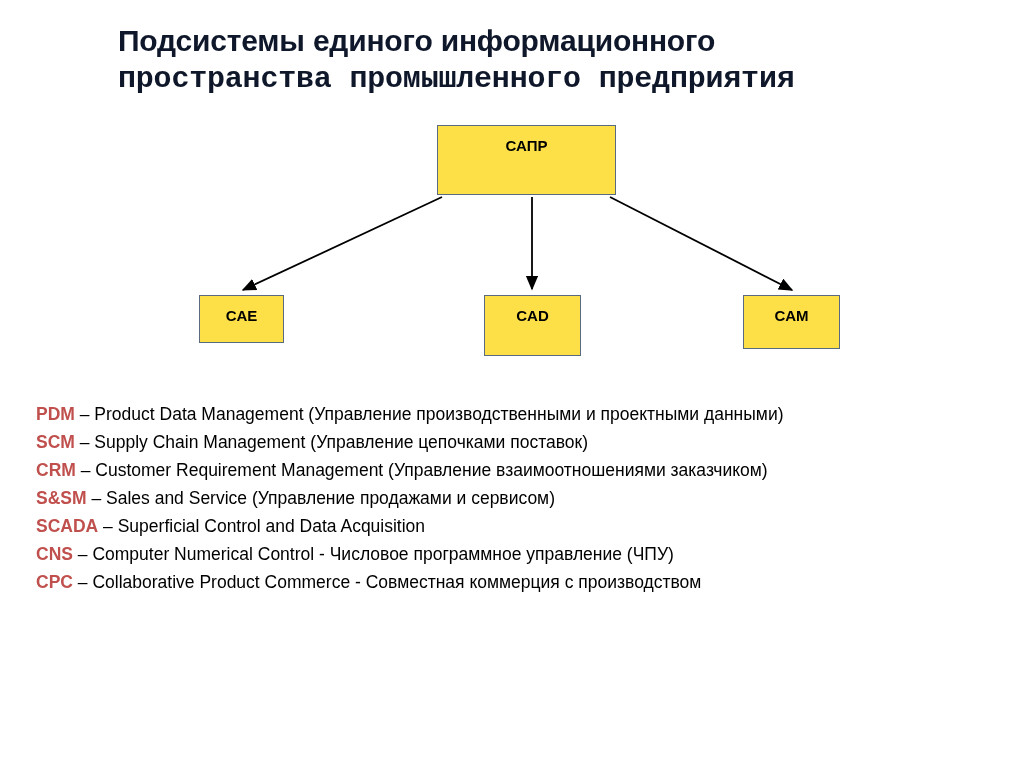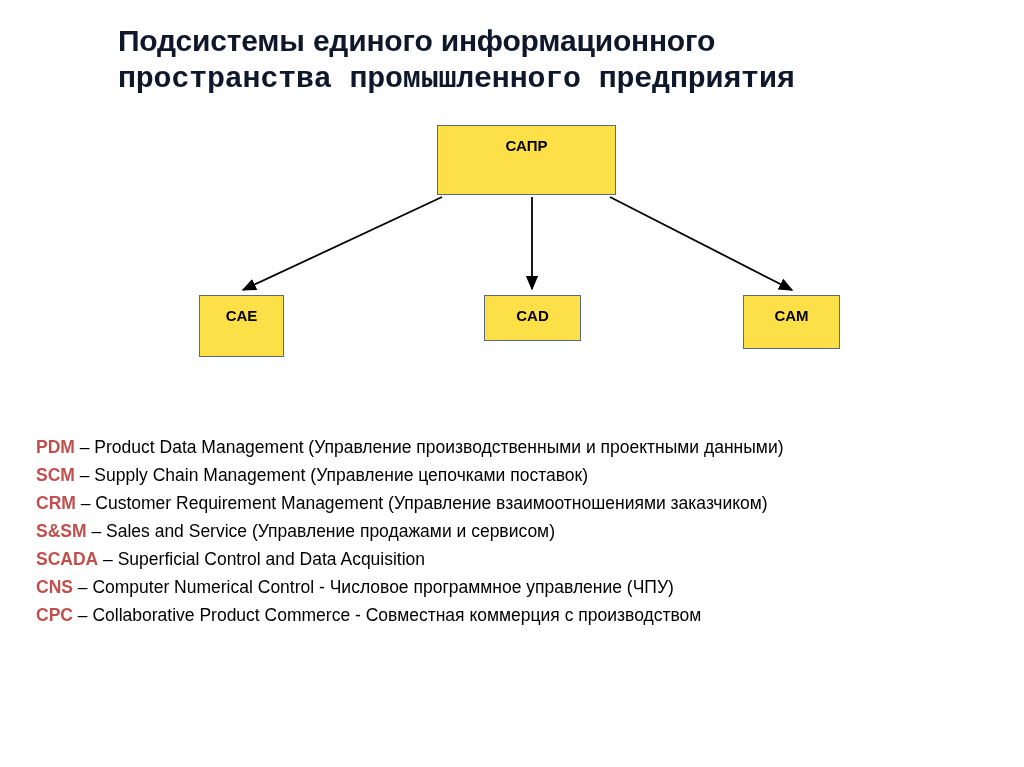--- a/index.html
+++ b/index.html
@@ -67,43 +67,43 @@
     left: 437px;
     top: 125px;
     width: 179px;
     height: 70px;
   }
   #node-sapr .node-label { padding-top: 11px; }
   #node-cae {
     left: 199px;
     top: 295px;
     width: 85px;
-    height: 62px;
+    height: 48px;
   }
   #node-cad {
     left: 484px;
     top: 295px;
     width: 97px;
-    height: 46px;
+    height: 61px;
   }
   #node-cam {
     left: 743px;
     top: 295px;
     width: 97px;
     height: 54px;
   }
   #node-cae .node-label,
   #node-cad .node-label,
   #node-cam .node-label { padding-top: 11px; }
 
   
   #legend {
     position: absolute;
     left: 36px;
-    top: 433px;
+    top: 400px;
     width: 952px;
     font-size: 17.5px;
     line-height: 28px;
     color: #000000;
   }
   .legend-entry {
     margin: 0;
     padding: 0;
   }
   .legend-entry.justify {

